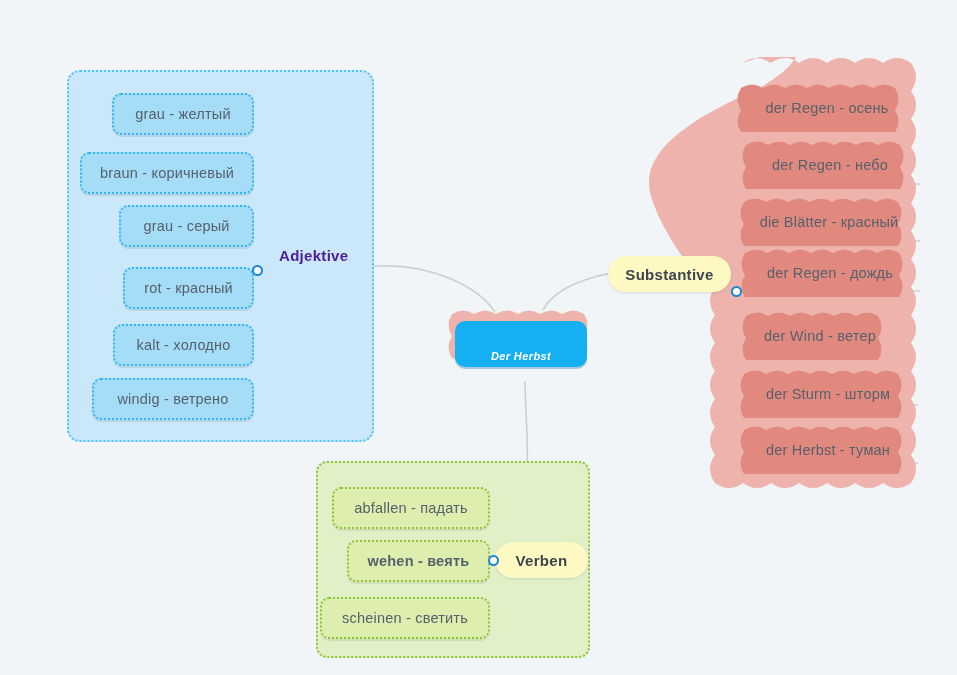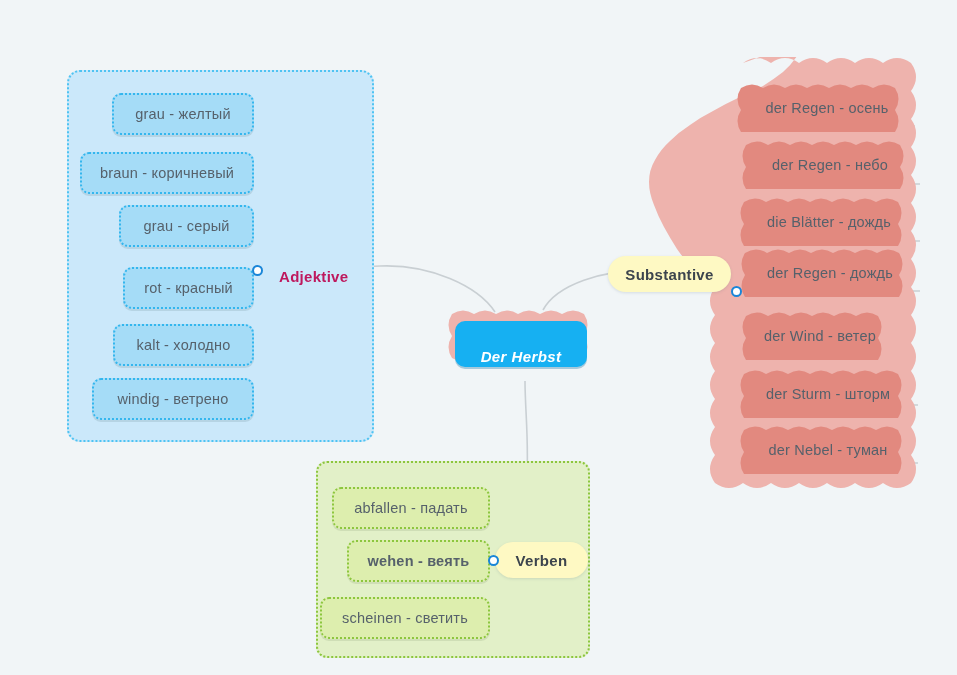--- a/index.html
+++ b/index.html
@@ -49,23 +49,22 @@
   .chip-blue {
     background: #a5dcf7;
     border: 2px dotted #34b6ee;
     box-shadow: 0 2px 0 rgba(120,150,165,.25);
   }
   .label-adjektive {
     position: absolute;
     left: 279px; top: 247px;
     font-size: 15px;
     font-weight: bold;
-    color: #be185d;
+    color: #4c1d95;
     letter-spacing: .3px;
-    margin-top: 21px;
   }
 
   
   .branch-pink-cloud {
     position: absolute;
     left: 613px; top: 57px;
     width: 320px; height: 434px;
   }
   .branch-pink-cloud svg { display: block; }
   .chip-pink-wrap {
@@ -127,21 +126,21 @@
     left: 15px; top: 13px;
     width: 132px; height: 46px;
     background: #16b0f2;
     border-radius: 10px;
     display: flex;
     align-items: center;
     justify-content: center;
     box-shadow: 0 2px 0 rgba(30,120,165,.35);
   }
   .center-core span {
-    font-size: 15px;
+    font-size: 11px;
     font-weight: bold;
     font-style: italic;
     color: #ffffff;
     letter-spacing: .4px;
     white-space: nowrap;
     margin-top: 24px;
   }
 
   
   .dot {
@@ -245,21 +244,21 @@
     <div class="chip-pink-text">der Regen - небо</div>
   </div>
 
   <div class="chip-pink-wrap" style="left:736px; top:198px; width:186px; height:48px;">
     <svg width="186" height="48" viewBox="0 0 186 48" xmlns="http://www.w3.org/2000/svg">
       <path d="M8,4 q11,-7 22,0 q11,-7 22,0 q11,-7 22,0 q11,-7 22,0 q11,-7 22,0 q11,-7 22,0 q11,-7 22,0
                q7,11 0,22 q7,11 0,22
                q-11,7 -22,0 q-11,7 -22,0 q-11,7 -22,0 q-11,7 -22,0 q-11,7 -22,0 q-11,7 -22,0 q-11,7 -22,0
                q-7,-11 0,-22 q-7,-11 0,-22 Z" fill="#e2897f"></path>
     </svg>
-    <div class="chip-pink-text">die Blätter - дождь</div>
+    <div class="chip-pink-text">die Blätter - красный</div>
   </div>
 
   <div class="chip-pink-wrap" style="left:737px; top:249px; width:186px; height:48px;">
     <svg width="186" height="48" viewBox="0 0 186 48" xmlns="http://www.w3.org/2000/svg">
       <path d="M8,4 q11,-7 22,0 q11,-7 22,0 q11,-7 22,0 q11,-7 22,0 q11,-7 22,0 q11,-7 22,0 q11,-7 22,0
                q7,11 0,22 q7,11 0,22
                q-11,7 -22,0 q-11,7 -22,0 q-11,7 -22,0 q-11,7 -22,0 q-11,7 -22,0 q-11,7 -22,0 q-11,7 -22,0
                q-7,-11 0,-22 q-7,-11 0,-22 Z" fill="#e2897f"></path>
     </svg>
     <div class="chip-pink-text">der Regen - дождь</div>
@@ -285,21 +284,21 @@
     <div class="chip-pink-text">der Sturm - шторм</div>
   </div>
 
   <div class="chip-pink-wrap" style="left:736px; top:426px; width:184px; height:48px;">
     <svg width="184" height="48" viewBox="0 0 184 48" xmlns="http://www.w3.org/2000/svg">
       <path d="M8,4 q11,-7 22,0 q11,-7 22,0 q11,-7 22,0 q11,-7 22,0 q11,-7 22,0 q11,-7 22,0 q11,-7 22,0
                q7,11 0,22 q7,11 0,22
                q-11,7 -22,0 q-11,7 -22,0 q-11,7 -22,0 q-11,7 -22,0 q-11,7 -22,0 q-11,7 -22,0 q-11,7 -22,0
                q-7,-11 0,-22 q-7,-11 0,-22 Z" fill="#e2897f"></path>
     </svg>
-    <div class="chip-pink-text">der Nebel - туман</div>
+    <div class="chip-pink-text">der Herbst - туман</div>
   </div>
 
   <div class="pill-white" style="left:608px; top:256px; width:123px; height:36px;">
     <span>Substantive</span>
   </div>
   <div class="dot" style="left:731px; top:286px;"></div>
 
   <div class="branch-green-box"></div>
 
   <div class="chip chip-green" style="left:332px; top:487px; width:158px; height:42px;">

